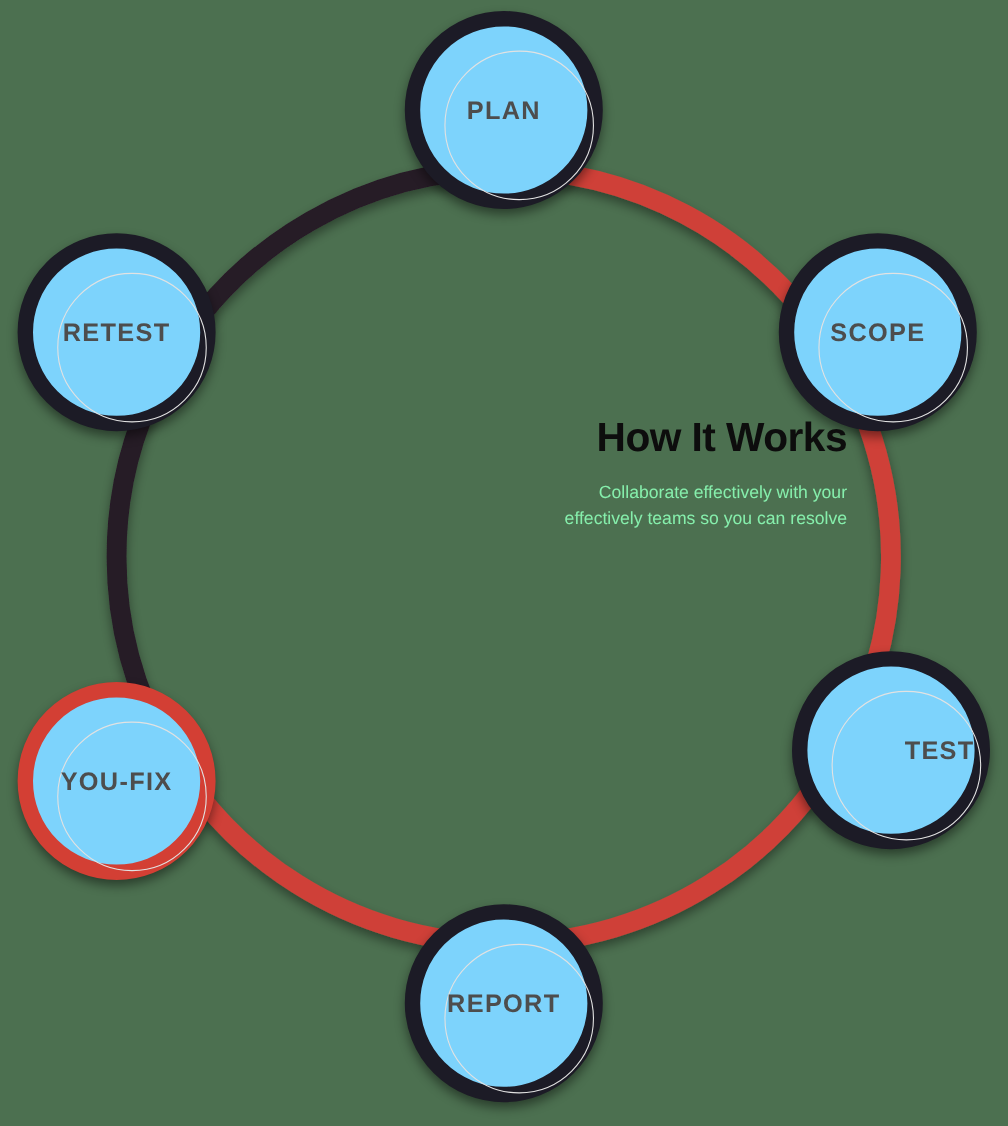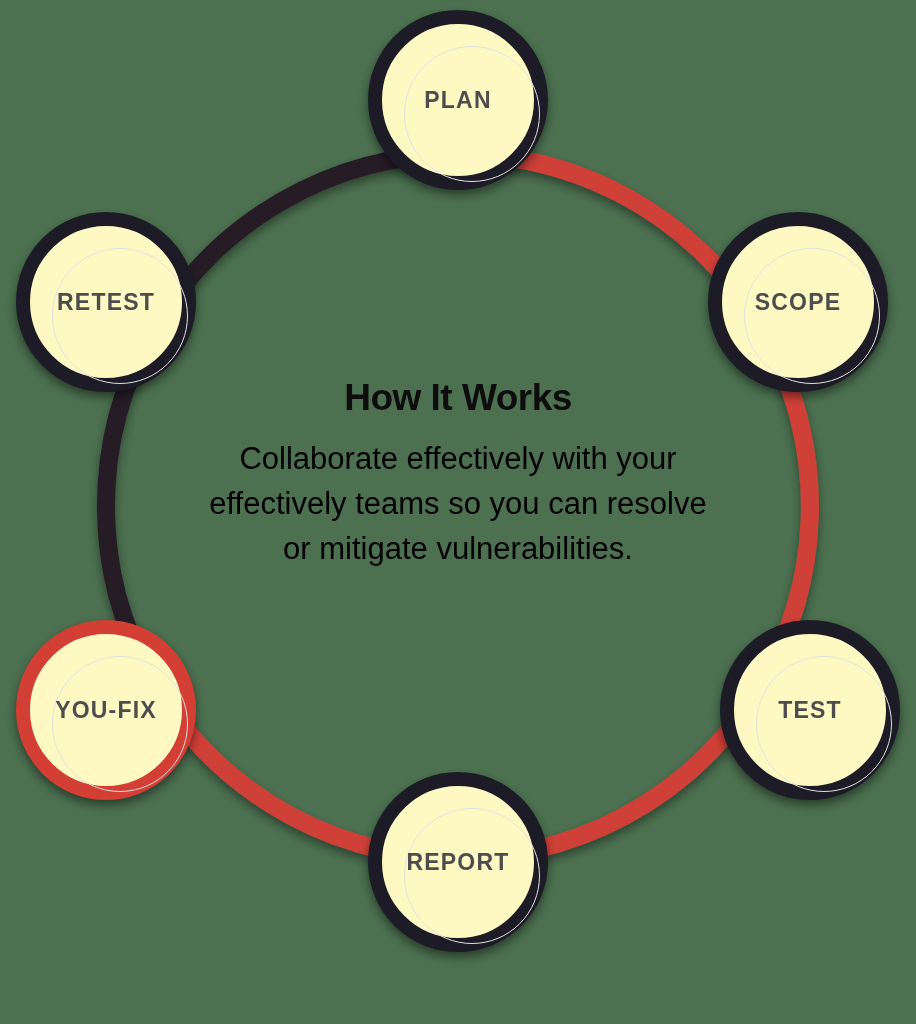--- a/index.html
+++ b/index.html
@@ -23,21 +23,21 @@
     left: 0;
     top: 0;
     width: 916px;
     height: 1024px;
   }
   .node {
     position: absolute;
     width: 180px;
     height: 180px;
     border-radius: 50%;
-    background: #fef9c3;
+    background: #7dd3fc;
     box-sizing: border-box;
     display: flex;
     align-items: center;
     justify-content: center;
     cursor: pointer;
   }
   .node .inner-ring {
     position: absolute;
     left: 22px;
     top: 22px;
@@ -61,37 +61,37 @@
   .node.dark-ring {
     border: 14px solid #1c1b26;
     box-shadow: 0 5px 10px rgba(0,0,0,0.45);
   }
   .node.red-ring {
     border: 14px solid #d33f34;
     box-shadow: 0 5px 10px rgba(0,0,0,0.45);
   }
   #center-text {
     position: absolute;
-    left: 158px;
+    left: 170px;
     top: 378px;
     width: 600px;
-    text-align: center;
+    text-align: right;
   }
   #center-title {
     font-size: 37px;
     font-weight: bold;
     color: #0d0d0d;
     letter-spacing: -0.5px;
     margin: 0 0 18px 0;
     line-height: 1.1;
     font-family: "Liberation Sans", sans-serif;
   }
   #center-desc {
-    font-size: 31px;
-    color: #000000;
+    font-size: 16px;
+    color: #86efac;
     line-height: 1.45;
     margin: 0;
     font-family: "Liberation Sans", sans-serif;
   }
 </style>
 </head>
 <body>
 
 <div id="stage">
 
@@ -112,42 +112,41 @@
   <div class="node dark-ring" style="left:368px; top:10px;">
     <span class="inner-ring"></span>
     <span class="node-label">PLAN</span>
   </div>
 
   <div class="node dark-ring" style="left:708px; top:212px;">
     <span class="inner-ring"></span>
     <span class="node-label">SCOPE</span>
   </div>
 
-  <div class="node dark-ring" style="left:720px; top:620px;">
+  <div class="node dark-ring" style="left:720px; top:592px;justify-content:flex-end;">
     <span class="inner-ring"></span>
     <span class="node-label">TEST</span>
   </div>
 
-  <div class="node dark-ring" style="left:368px; top:772px;">
+  <div class="node dark-ring" style="left:368px; top:822px;">
     <span class="inner-ring"></span>
     <span class="node-label">REPORT</span>
   </div>
 
   <div class="node dark-ring" style="left:16px; top:212px;">
     <span class="inner-ring"></span>
     <span class="node-label">RETEST</span>
   </div>
 
   <div class="node red-ring" style="left:16px; top:620px;">
     <span class="inner-ring"></span>
     <span class="node-label">YOU-FIX</span>
   </div>
 
   <div id="center-text">
     <h1 id="center-title">How It Works</h1>
     <p id="center-desc">
       <span>Collaborate effectively with your</span><br>
       <span>effectively teams so you can resolve</span><br>
-      <span>or mitigate vulnerabilities.</span>
     </p>
   </div>
 
 </div>
 
 </body></html>

